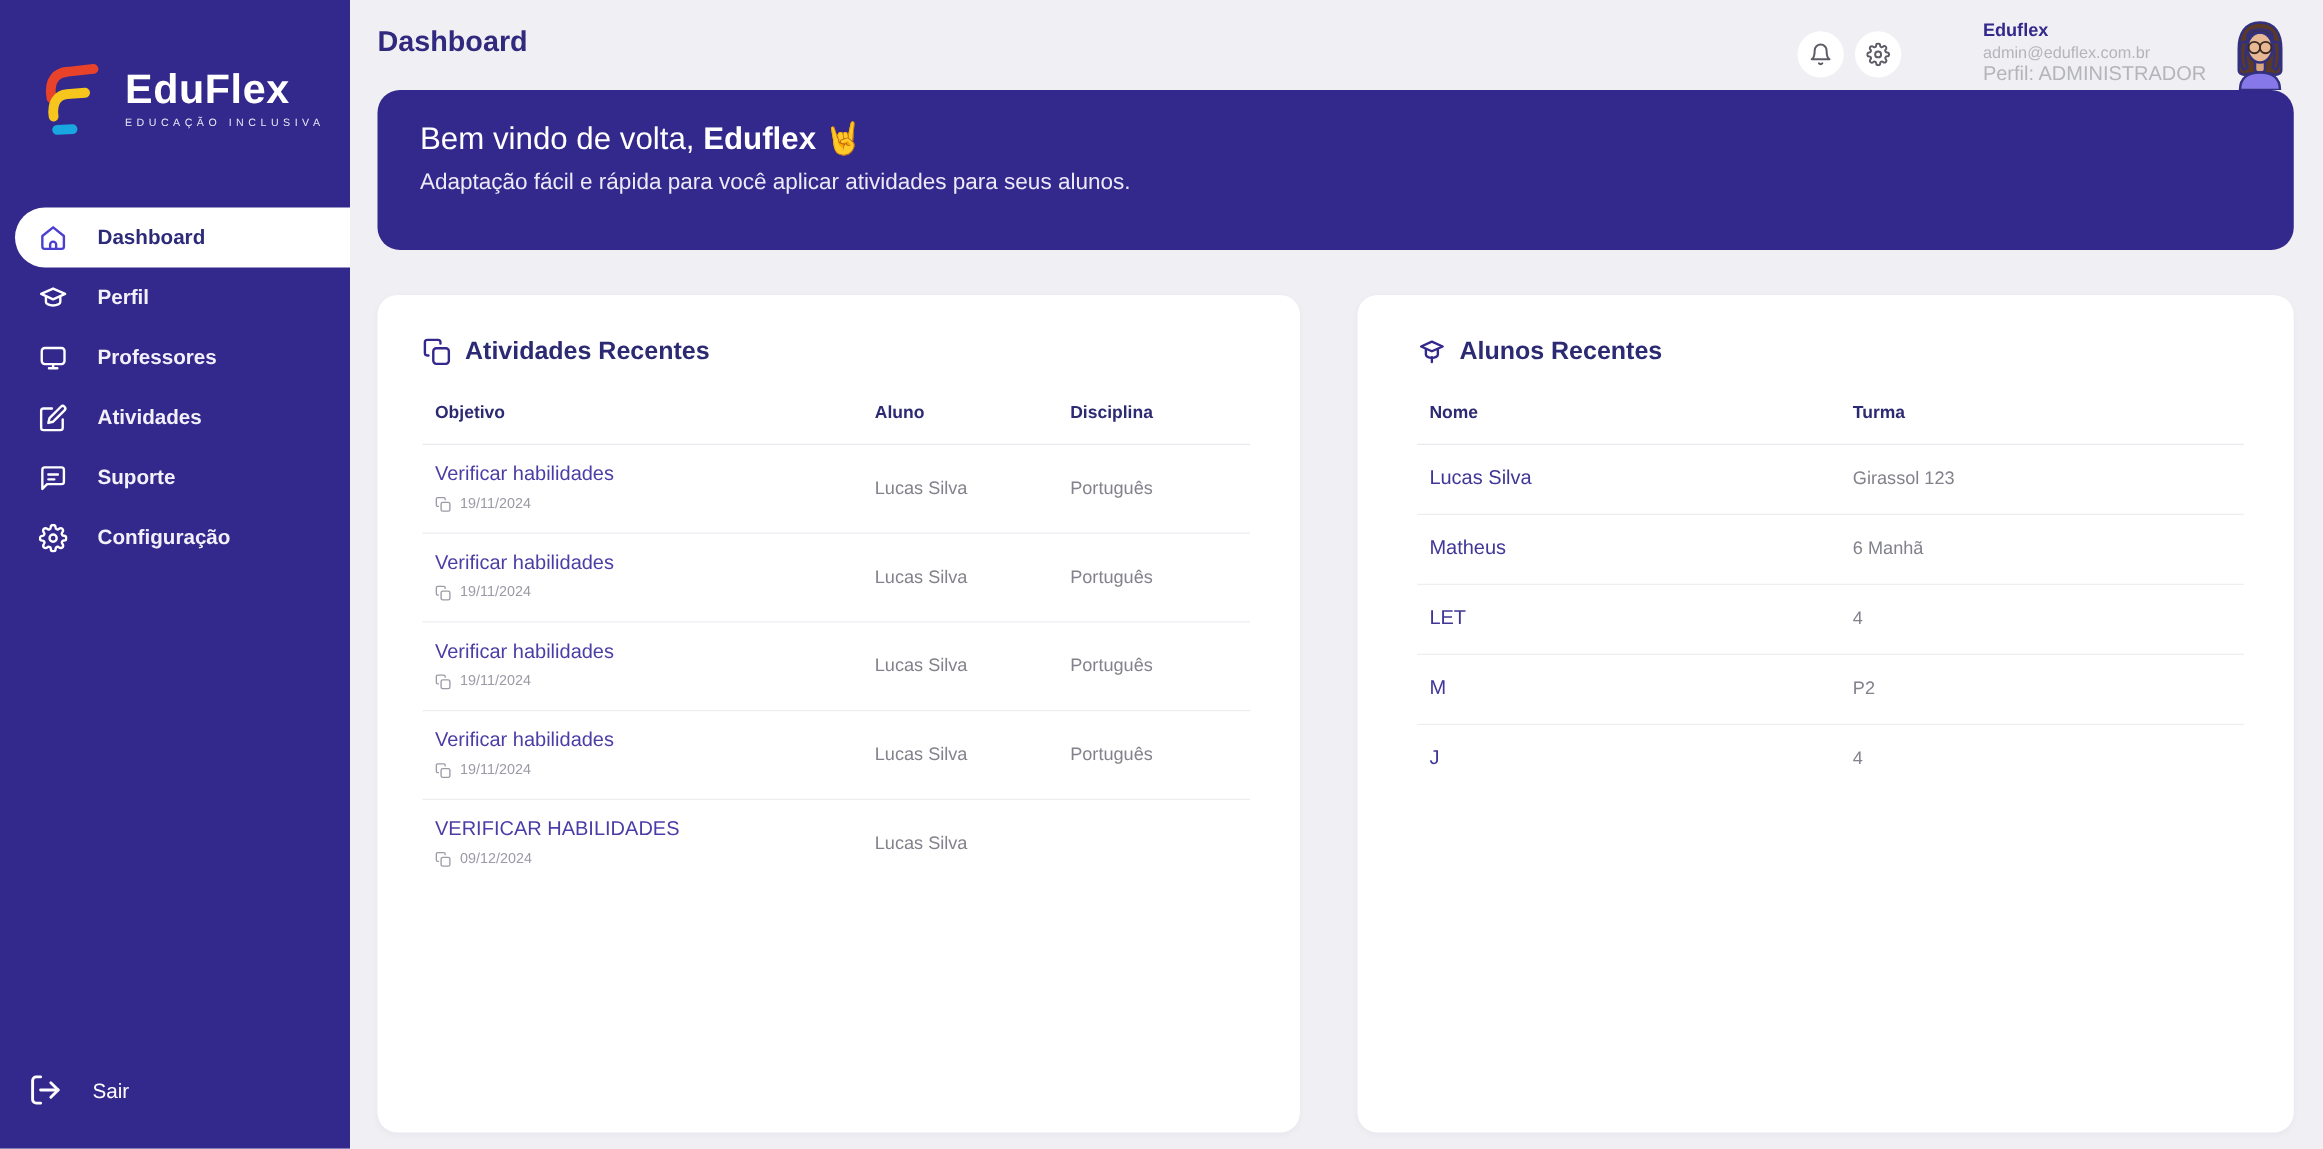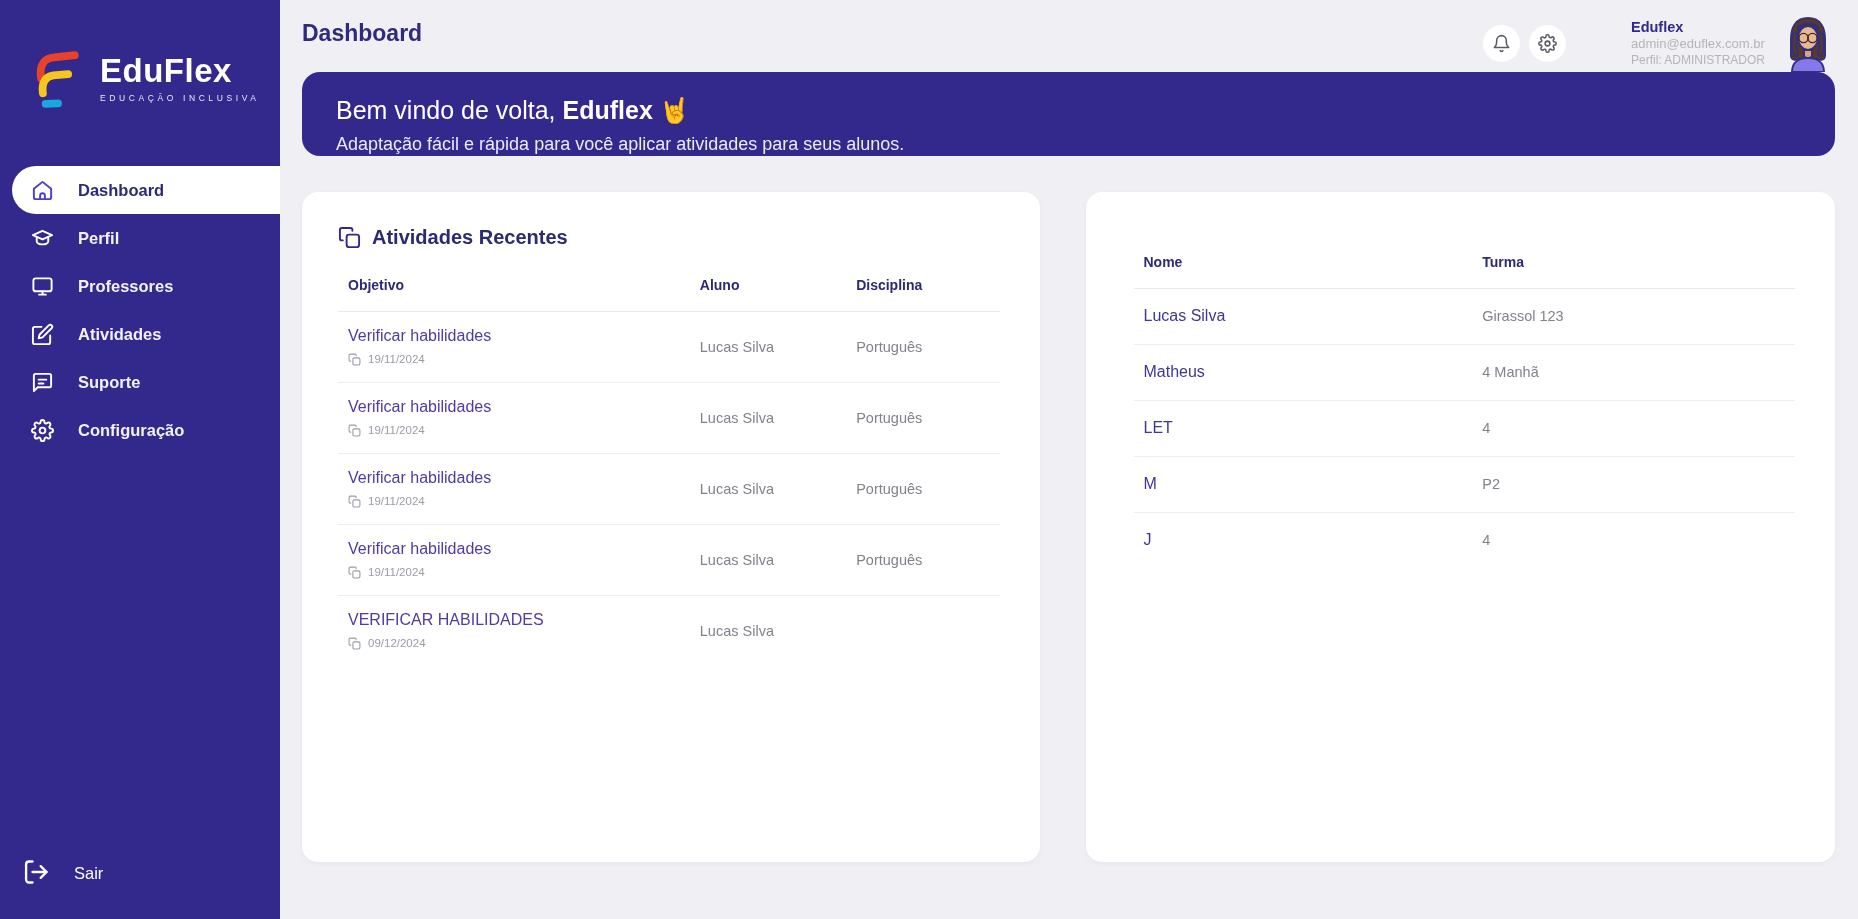--- a/index.html
+++ b/index.html
@@ -56,29 +56,29 @@
   .topbar-right { margin-left:auto; display:flex; align-items:center; gap:9px; }
   .circle-btn {
     width:37px; height:37px; border-radius:50%;
     background:#ffffff; display:flex; align-items:center; justify-content:center;
     color:#5c5c66; cursor:pointer; border:none;
   }
   .circle-btn svg { width:19px; height:19px; }
   .user-block { margin-left:56px; display:flex; flex-direction:column; line-height:1.25; }
   .user-name { font-size:14.5px; font-weight:bold; color:#33288c; }
   .user-email { font-size:13px; color:#b4b4bc; }
-  .user-profile { font-size:12px; color:#b4b4bc; }
+  .user-profile { font-size:16px; color:#b4b4bc; }
   .avatar { width:52px; height:58px; margin-left:8px; }
 
   
   .banner {
     margin:8px 23px 0 22px;
     background:#33288c; border-radius:18px;
     padding:24px 34px; color:#fff;
-    height:84px;
+    height:128px;
   }
   .banner-title { font-size:25px; }
   .banner-title .bt-bold { font-weight:bold; }
   .banner-sub { font-size:18px; margin-top:9px; color:#eceaf8; }
 
   
   .cards { display:flex; gap:46px; margin:36px 23px 0 22px; }
   .card {
     background:#ffffff; border-radius:16px; flex:1 1 0;
     height:670px; padding:34px 40px 0 36px;
@@ -327,35 +327,45 @@
                 </div>
               </div>
               <div class="cell-gray">Lucas Silva</div>
               <div class="cell-gray"></div>
             </div>
           </div>
       </div>
     </section>
 
     <section class="card" style="padding-left:48px;">
+      <div class="card-title-row">
+        <span class="card-icon">
+          <svg viewBox="0 0 24 24" width="23" height="23">
+              <path d="M21 7.5 12 3.5 3 7.5l9 4 9-4z"></path>
+              <path d="M7 9.8v4.4c0 1.5 2.2 2.8 5 2.8s5-1.3 5-2.8V9.8"></path>
+              <path d="M12 16.5v4"></path>
+            </svg>
+        </span>
+        <span class="card-title">Alunos Recentes</span>
+      </div>
       <div class="tbl">
         <div class="thead cols-stu">
           <span>Nome</span>
           <span>Turma</span>
         </div>
         <div>
 
             <div class="trow stu-row cols-stu">
               <div class="stu-name">Lucas Silva</div>
               <div class="cell-gray">Girassol 123</div>
             </div>
 
             <div class="trow stu-row cols-stu">
               <div class="stu-name">Matheus</div>
-              <div class="cell-gray">4 Manhã</div>
+              <div class="cell-gray">6 Manhã</div>
             </div>
 
             <div class="trow stu-row cols-stu">
               <div class="stu-name">LET</div>
               <div class="cell-gray">4</div>
             </div>
 
             <div class="trow stu-row cols-stu">
               <div class="stu-name">M</div>
               <div class="cell-gray">P2</div>

